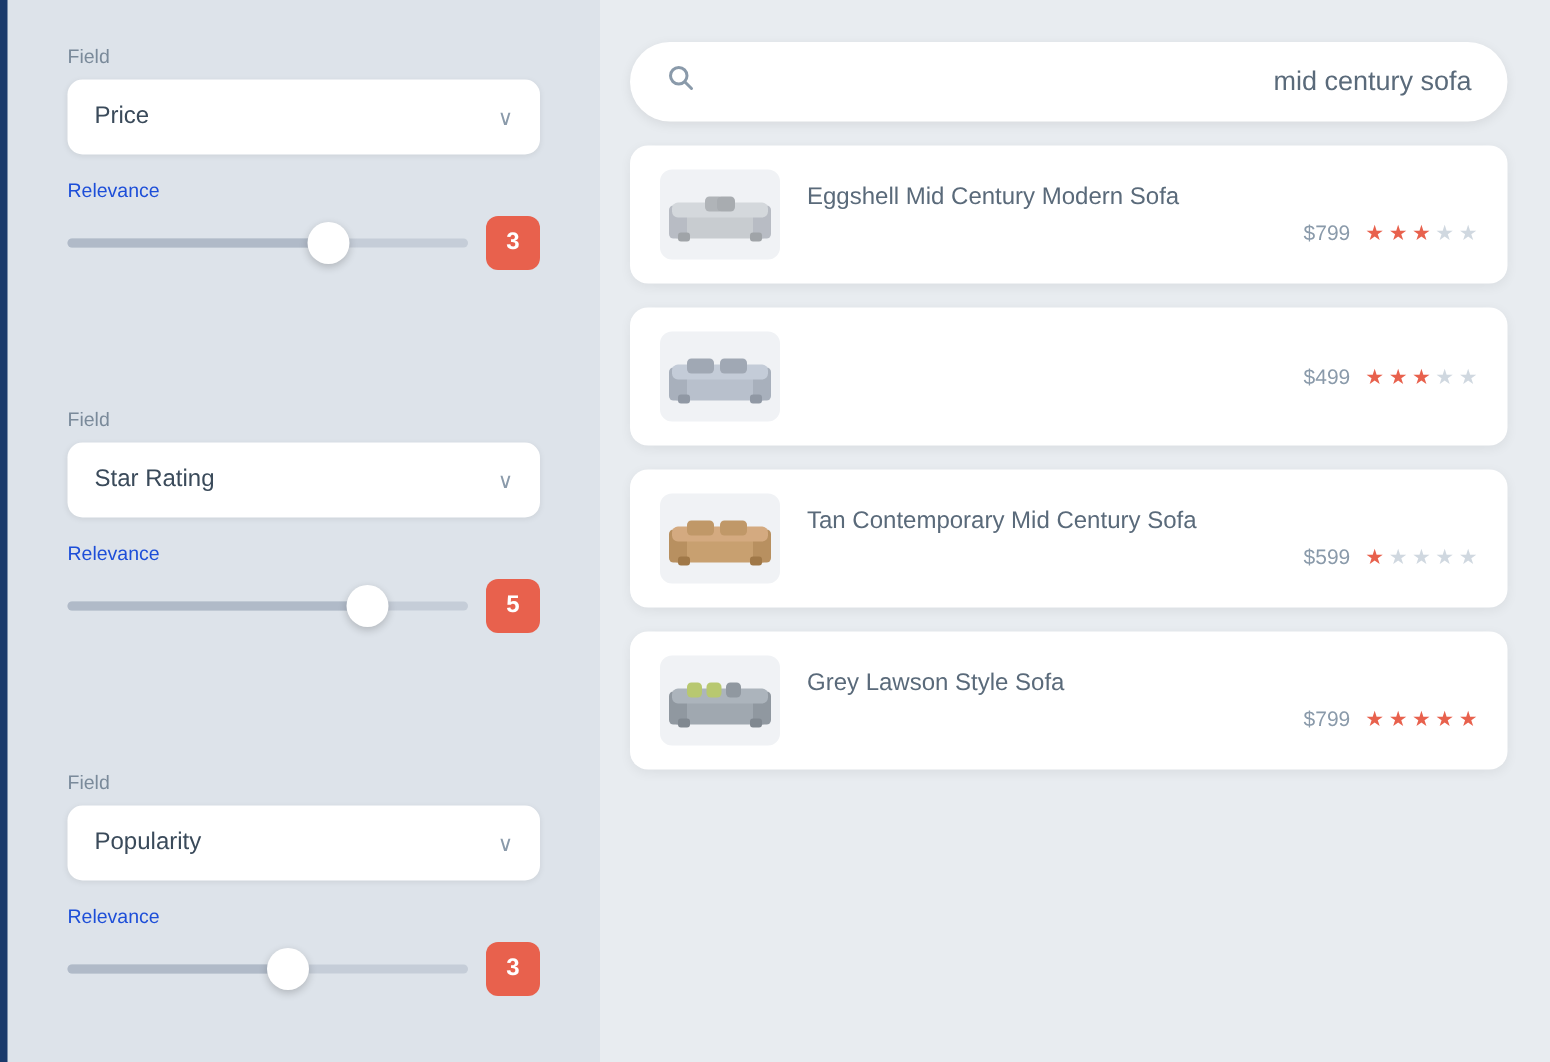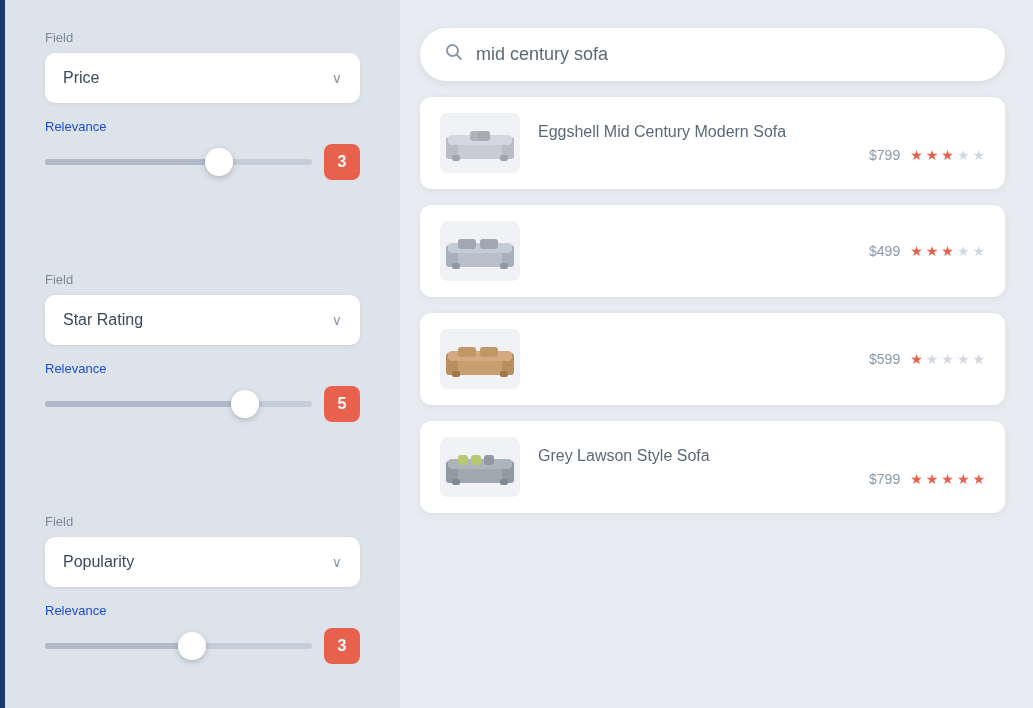--- a/index.html
+++ b/index.html
@@ -121,20 +121,21 @@
       overflow: hidden;
     }
     .search-bar {
       background: white;
       border-radius: 30px;
       padding: 14px 24px;
       display: flex;
       align-items: center;
       gap: 12px;
       box-shadow: 0 2px 8px rgba(0,0,0,0.08);
+      justify-content: space-between;
     }
     .search-icon {
       color: #8a9aaa;
       font-size: 18px;
     }
     .search-text {
       font-size: 18px;
       color: #5a6a7a;
     }
     .results-list {
@@ -334,20 +335,21 @@
             <rect x="2" y="16" width="12" height="22" rx="3" fill="#b89060"></rect>
             <rect x="58" y="16" width="12" height="22" rx="3" fill="#b89060"></rect>
             <rect x="4" y="14" width="64" height="10" rx="4" fill="#d4aa80"></rect>
             <rect x="8" y="34" width="8" height="6" rx="2" fill="#a07848"></rect>
             <rect x="56" y="34" width="8" height="6" rx="2" fill="#a07848"></rect>
             <rect x="14" y="10" width="18" height="10" rx="3" fill="#c09868"></rect>
             <rect x="36" y="10" width="18" height="10" rx="3" fill="#c09868"></rect>
           </svg>
         </div>
         <div class="product-info">
+          <div class="product-name">Tan Contemporary Mid Century Sofa</div>
           <div class="product-meta">
             <span class="product-price">$599</span>
             <div class="stars">
               <span class="star">★</span>
               <span class="star empty">★</span>
               <span class="star empty">★</span>
               <span class="star empty">★</span>
               <span class="star empty">★</span>
             </div>
           </div>

